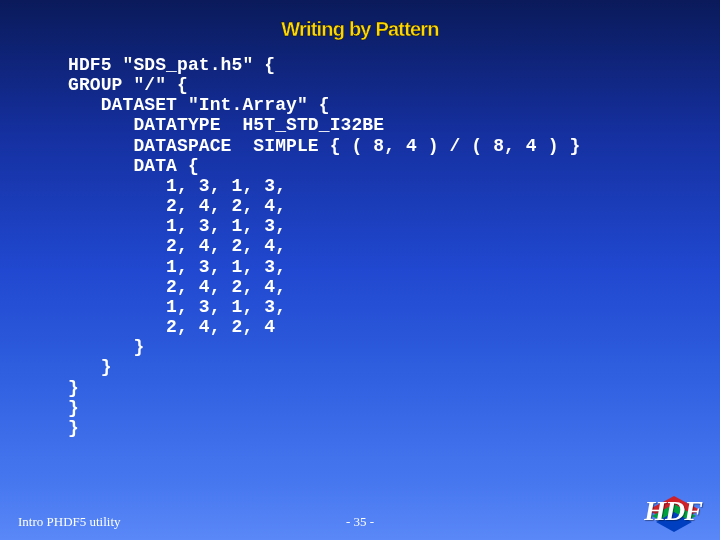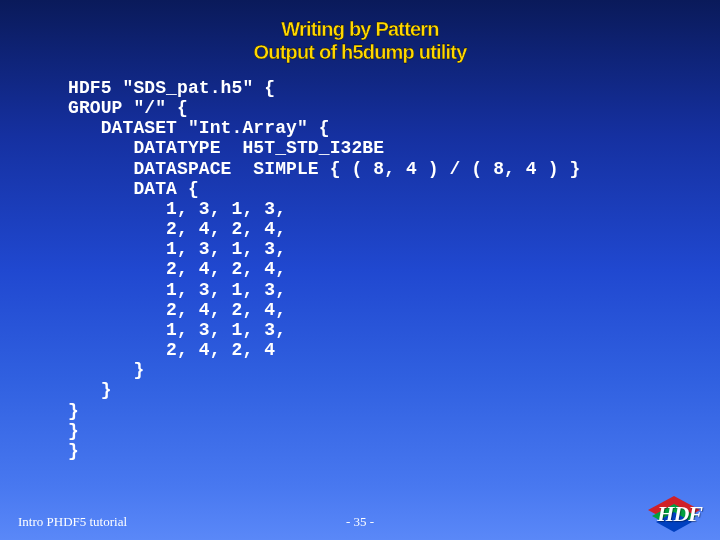--- a/index.html
+++ b/index.html
@@ -61,31 +61,30 @@
   }
   .logo svg { width: 100%; height: 100%; }
   .logo-text {
     position: absolute;
     right: 18px;
     bottom: 13px;
     color: #fff;
     font-family: "Times New Roman", serif;
     font-style: italic;
     font-weight: bold;
-    font-size: 22px;
+    font-size: 28px;
     letter-spacing: -1px;
     text-shadow: 1px 1px 1px rgba(0,0,0,0.4);
   }
 </style>
 </head>
 <body>
 
 <div class="title">
   <span class="title-line">Writing by Pattern</span>
-  <span class="title-line">Output of h5dump utility</span>
 </div>
 
 <pre class="code-block">HDF5 "SDS_pat.h5" {
 GROUP "/" {
    DATASET "Int.Array" {
       DATATYPE  H5T_STD_I32BE
       DATASPACE  SIMPLE { ( 8, 4 ) / ( 8, 4 ) }
       DATA {
          1, 3, 1, 3,
          2, 4, 2, 4,
@@ -95,21 +94,21 @@
          2, 4, 2, 4,
          1, 3, 1, 3,
          2, 4, 2, 4
       }
    }
 }
 }
 }</pre>
 
 <div class="footer">
-  <span class="footer-left">Intro PHDF5 tutorial</span>
+  <span class="footer-left">Intro PHDF5 utility</span>
   <span class="footer-center">- 35 -</span>
 </div>
 
 <div class="logo">
   <svg viewBox="0 0 60 38">
     <polygon points="30,2 56,16 30,30 4,16" fill="#d02028"></polygon>
     <polygon points="30,10 52,22 30,34 8,22" fill="#00a040"></polygon>
     <polygon points="30,18 48,28 30,38 12,28" fill="#0040c0"></polygon>
   </svg>
 </div>

